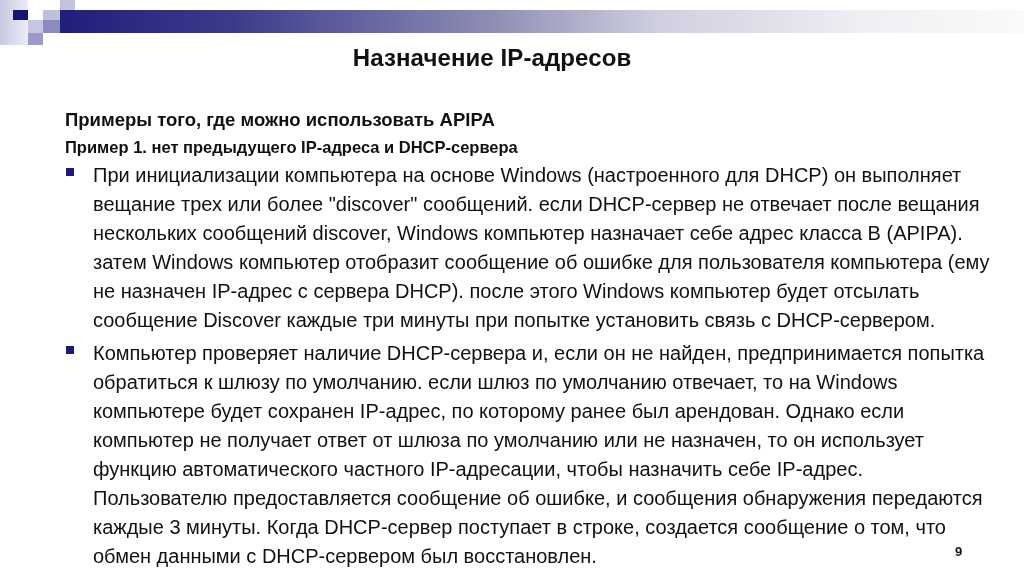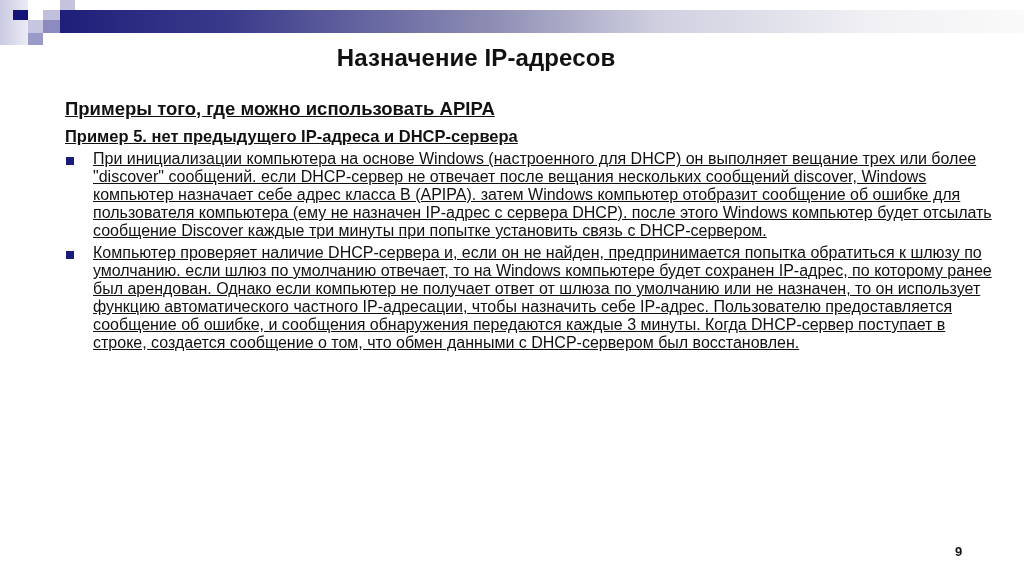--- a/index.html
+++ b/index.html
@@ -22,51 +22,50 @@
     }
     .sq { position: absolute; }
     .topbar {
       position: absolute;
       left: 60px; top: 10px;
       width: 964px; height: 23px;
       background: linear-gradient(to right, #1f1f7a 0%, #3b3b8c 18%, #8e8eb4 45%, #cfcfe0 62%, #f1f1f5 85%, #fafafa 100%);
     }
     .slide-title {
       position: absolute;
-      left: 0; width: 952px;
+      left: 16px; width: 952px;
       top: 44px;
       text-align: center;
       font-weight: bold;
       font-size: 24px;
       letter-spacing: 0.1px;
       margin: 0;
     }
     .content {
       position: absolute;
-      left: 65px; top: 97px;
+      left: 65px; top: 108px;
       width: 930px;
-      text-decoration: underline;
     }
     .subtitle {
       font-weight: bold;
       font-size: 18.5px;
       line-height: 24px;
       margin: 0 0 4px 0;
     }
     .example-heading {
       font-weight: bold;
       font-size: 16.5px;
       line-height: 22px;
       margin: 0 0 3px 0;
     }
     .bullet {
       position: relative;
       padding-left: 28px;
-      font-size: 16px;
-      line-height: 18px;
+      font-size: 20px;
+      line-height: 29px;
       margin: 0 0 4px 0;
     }
     .bullet-mark {
       position: absolute;
       left: 1px; top: 7px;
       width: 8px; height: 8px;
       background: #1a1a7a;
     }
     .page-number {
       position: absolute;
@@ -88,21 +87,21 @@
   <div class="sq" style="left:60px;top:0;width:15px;height:10px;background:#c3c3de;"></div>
   <div class="sq" style="left:28px;top:33px;width:15px;height:12px;background:#9a9ac8;"></div>
   <div class="topbar"></div>
 </div>
 
 <h1 class="slide-title">Назначение IP-адресов</h1>
 
 <div class="content">
   <p class="subtitle">Примеры того, где можно использовать APIPA</p>
 
-  <p class="example-heading">Пример 5. нет предыдущего IP-адреса и DHCP-сервера</p>
+  <p class="example-heading">Пример 1. нет предыдущего IP-адреса и DHCP-сервера</p>
   <div class="bullet">
     <span class="bullet-mark"></span>
     <span>При инициализации компьютера на основе Windows (настроенного для DHCP) он выполняет вещание трех или более "discover" сообщений. если DHCP-сервер не отвечает после вещания нескольких сообщений discover, Windows компьютер назначает себе адрес класса B (APIPA). затем Windows компьютер отобразит сообщение об ошибке для пользователя компьютера (ему не назначен IP-адрес с сервера DHCP). после этого Windows компьютер будет отсылать сообщение Discover каждые три минуты при попытке установить связь с DHCP-сервером.</span>
   </div>
 
   <div class="bullet">
     <span class="bullet-mark"></span>
     <span>Компьютер проверяет наличие DHCP-сервера и, если он не найден, предпринимается попытка обратиться к шлюзу по умолчанию. если шлюз по умолчанию отвечает, то на Windows компьютере будет сохранен IP-адрес, по которому ранее был арендован. Однако если компьютер не получает ответ от шлюза по умолчанию или не назначен, то он использует функцию автоматического частного IP-адресации, чтобы назначить себе IP-адрес. Пользователю предоставляется сообщение об ошибке, и сообщения обнаружения передаются каждые 3 минуты. Когда DHCP-сервер поступает в строке, создается сообщение о том, что обмен данными с DHCP-сервером был восстановлен.</span>
   </div>
 </div>

